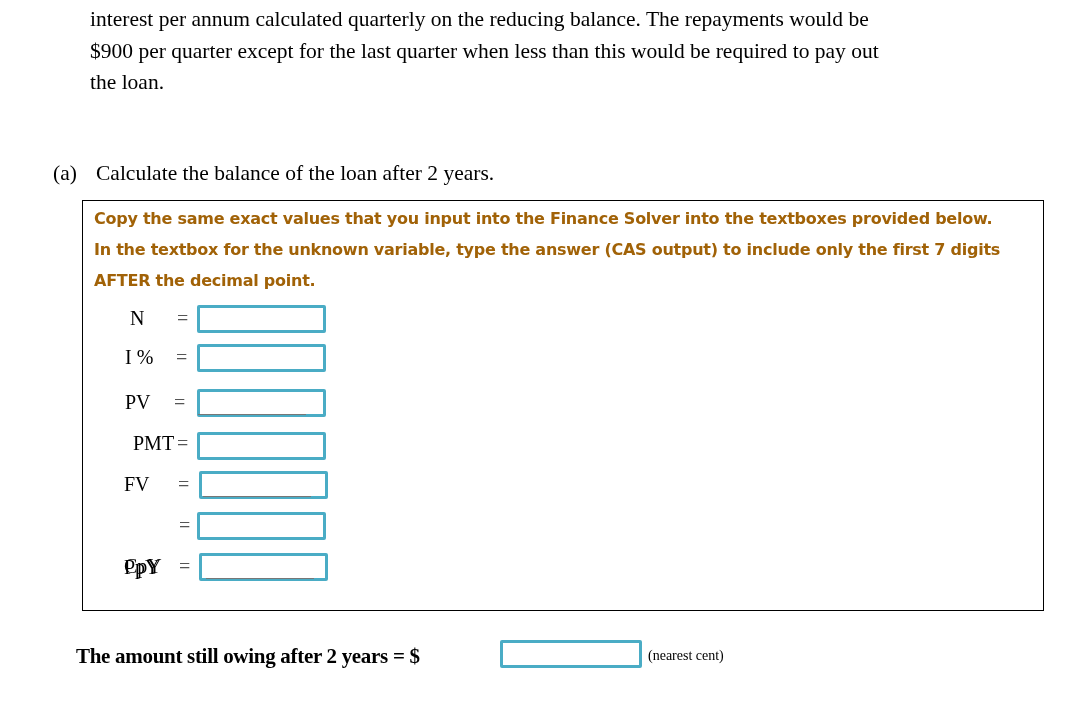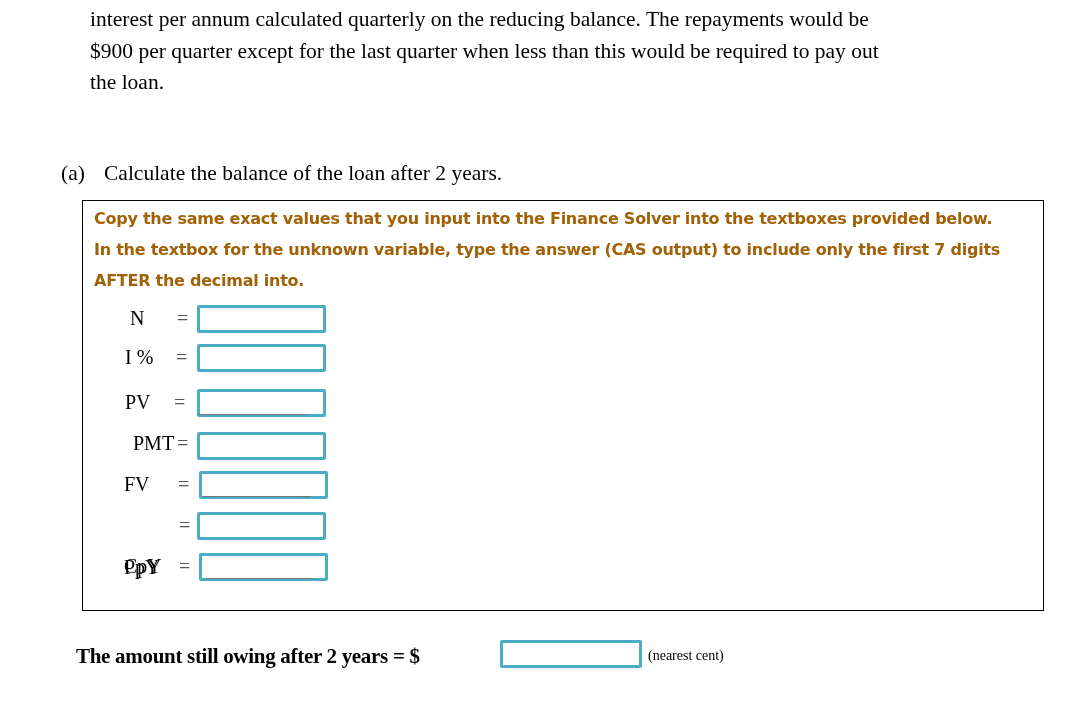--- a/index.html
+++ b/index.html
@@ -8,21 +8,21 @@
       font-family: "Liberation Serif", serif; color: #000;
     }
     .q-text {
       position: absolute; left: 50px; top: 4px; width: 960px;
       font-size: 21.5px; line-height: 31.5px;
     }
     .q-line { white-space: nowrap; }
     .q-line.indent { padding-left: 40px; }
     .part {
       position: absolute; left: 53px; top: 158px;
-      font-size: 21.5px; line-height: 30px; white-space: nowrap; margin-left: 8px;
+      font-size: 21.5px; line-height: 30px; white-space: nowrap;
     }
     .part .lbl { display: inline-block; width: 43px; }
     .frame {
       position: absolute; left: 82px; top: 200px; width: 962px; height: 411px;
       border: 1.5px solid #000; box-sizing: border-box;
     }
     .instr {
       position: absolute; left: 94px; top: 203px; width: 945px;
       font-family: "DejaVu Sans", sans-serif; font-weight: bold;
       color: #a16207; font-size: 16px; line-height: 31px; letter-spacing: -0.25px;
@@ -67,21 +67,21 @@
 
 <div class="part">
   <span class="lbl">(a)</span><span>Calculate the balance of the loan after 2 years.</span>
 </div>
 
 <div class="frame"></div>
 
 <div class="instr">
   <div>Copy the same exact values that you input into the Finance Solver into the textboxes provided below.</div>
   <div>In the textbox for the unknown variable, type the answer (CAS output) to include only the first 7 digits</div>
-  <div>AFTER the decimal into.</div>
+  <div>AFTER the decimal point.</div>
 </div>
 
 <div class="row" style="top:304px;">
   <span class="var" style="left:8px;">N</span>
   <span class="eq" style="left:55px;">=</span>
 </div>
 <input class="tbox" style="left: 197px; top: 305px;" value="">
 
 <div class="row" style="top:343px;">
   <span class="var" style="left:3px;">I %</span>

